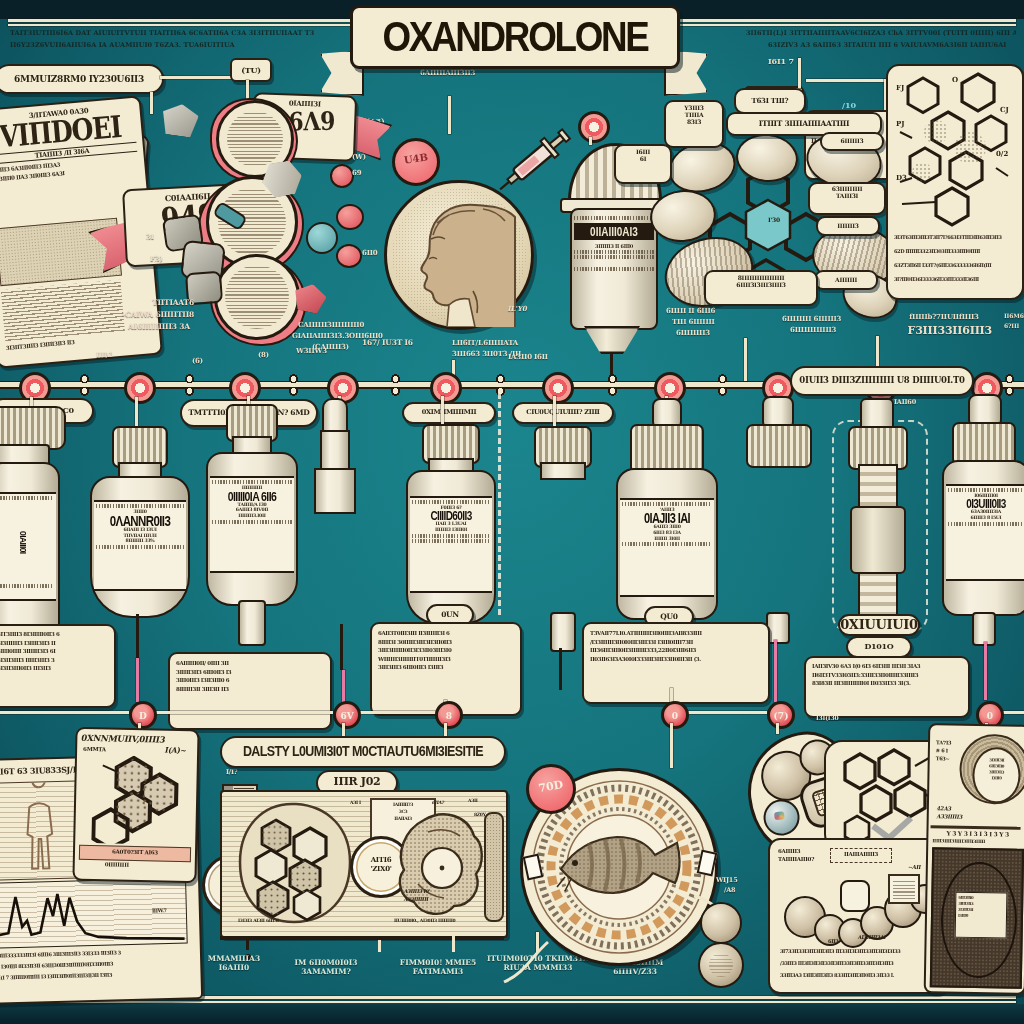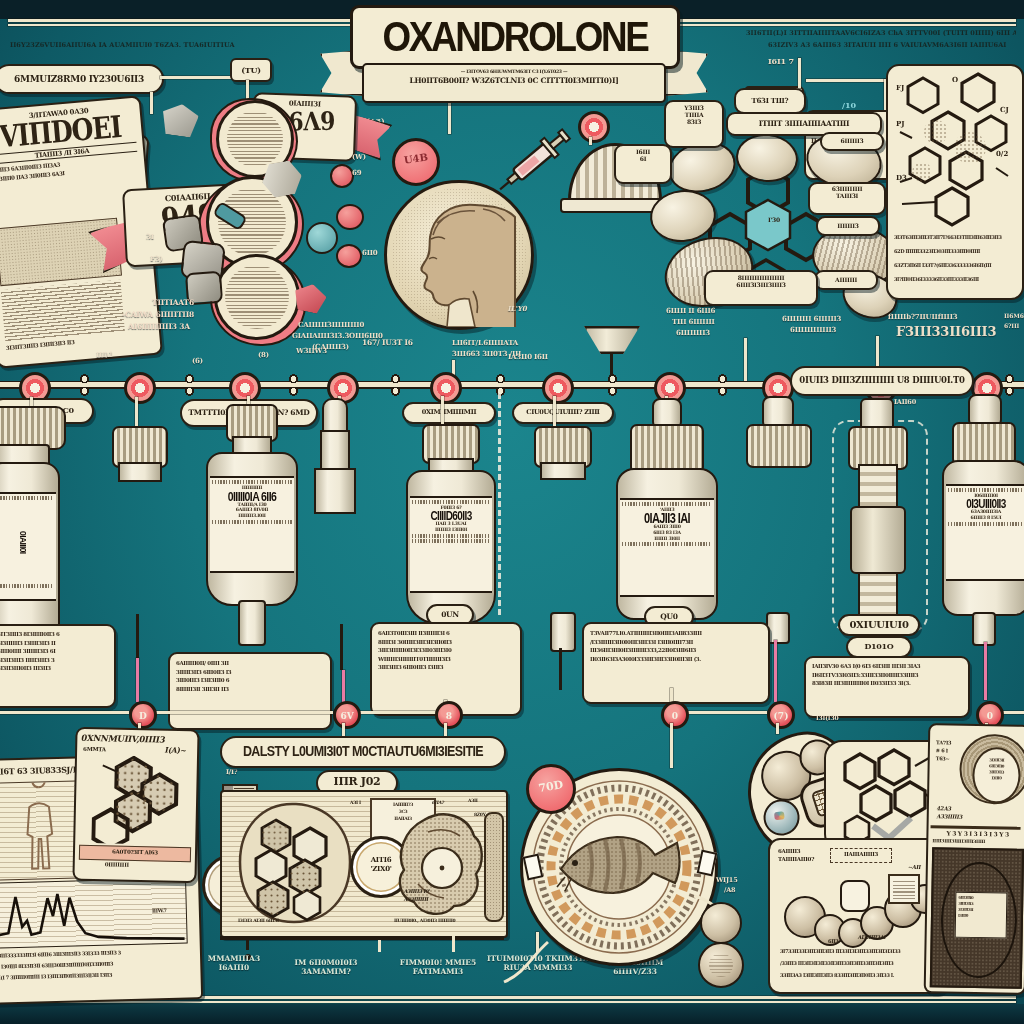--- a/index.html
+++ b/index.html
@@ -54,20 +54,21 @@
     </defs>
   </svg>
 
   <div class="a" style="left:0;top:0;width:1024px;height:19px;background:#0a2028;"></div>
   <div class="a cline" style="left:8px;top:19px;width:1008px;height:2.5px;"></div>
   <div class="a cline" style="left:8px;top:23.5px;width:1008px;height:2px;"></div>
   <div class="a cline" style="left:8px;top:996px;width:1008px;height:2.5px;"></div>
   <div class="a cline" style="left:8px;top:1000.5px;width:1008px;height:2px;"></div>
   <div class="a" style="left:0;top:1004px;width:1024px;height:20px;background:linear-gradient(180deg,#0d3a44,#071f28);"></div>
 
+  <div class="a dk" style="left:10px;top:29px;width:566px;">TAIT3IUTIII6I6A DAT AIUIUITVTUII TIAITII6A 6C6ATII6A C3A 3I3ITIIUIIAAT T3</div>
   <div class="a dk" style="left:10px;top:41px;width:520px;">II6Y23Z6VUII6AIIUI6A IA AUAMIIUI0 T6ZA3. TUA6IUITIUA</div>
   <div class="a dk" style="left:746px;top:29px;width:270px;">3II6TII(L)I 3ITTIIAIIIITAAV6CI6IZA3 ChA 3ITTV00I (TUITI 0IIIII) 6III A6IIIIIU0</div>
   <div class="a dk" style="left:768px;top:41px;width:248px;">63IZIV3 A3 6AIII63 3ITAIUII IIII 6 VAIUIAVM6A3I6II IAIIIU6AI</div>
 
   <div class="a pl" style="left:-6px;top:64px;width:166px;height:26px;">
     <div class="gt" style="font-size:9px;line-height:26px;text-align:center;white-space:nowrap;overflow:hidden;">6MMUIZ8RM0 IY230U6II3</div>
   </div>
   <div class="a cline" style="left:160px;top:76px;width:72px;height:3px;"></div>
   <div class="a bx" style="left:230px;top:58px;width:38px;height:20px;border-radius:6px;">
     <div class="gt" style="font-size:8px;line-height:20px;text-align:center;">(TU)</div>
@@ -177,20 +178,30 @@
       <rect x="83" y="41" width="5" height="12" fill="#e8e0c8" stroke="#241a10" stroke-width="2"></rect>
       <rect x="14" y="44" width="10" height="6" fill="#cfc6ac" stroke="#241a10" stroke-width="2"></rect>
       <line x1="2" y1="47" x2="14" y2="47" stroke="#241a10" stroke-width="2.2"></line>
     </g>
   </svg>
 
   <div class="a node" style="left:578px;top:111px;"></div>
   <div class="a cline" style="left:589px;top:137px;width:3px;height:8px;"></div>
   <div class="a" style="left:568px;top:143px;width:88px;height:58px;border:3px solid #241a10;border-radius:50% 50% 6px 6px / 90% 90% 6px 6px;background:repeating-linear-gradient(90deg,#f2ecd8 0 5px,#bdb298 5px 9px);"></div>
   <div class="a" style="left:560px;top:198px;width:104px;height:11px;background:#efe8d2;border:2.5px solid #241a10;border-radius:4px;"></div>
+  <div class="a vglass" style="left:570px;top:208px;width:84px;height:118px;border-radius:8px;">
+    <div class="vmic" style="margin-top:6px;"></div>
+    <div style="margin:3px 2px;background:#241a10;padding:3px 1px;">
+      <div style="font-family:'Liberation Sans',sans-serif;font-weight:800;font-size:10px;color:#efe7cf;text-align:center;transform:scaleY(1.25);white-space:nowrap;overflow:hidden;">0IIAIII0AI3</div>
+    </div>
+    <div class="vsub" style="font-size:5px;">3IIIIII3 II 6III0</div>
+    <div class="vmic"></div>
+    <div class="vmic"></div>
+    <div class="vmic" style="margin-top:8px;"></div>
+  </div>
   <div class="a" style="left:584px;top:326px;width:56px;height:28px;background:linear-gradient(90deg,#bfb7a0,#f2ecd8 40%,#b3ab94);clip-path:polygon(0 0,100% 0,70% 100%,30% 100%);outline:none;box-shadow:inset 0 0 0 2.5px #241a10;"></div>
   <div class="a" style="left:610px;top:354px;width:3px;height:26px;background:#241a10;"></div>
 
   <div class="a bx" style="left:804px;top:110px;width:86px;height:58px;padding:4px 5px;">
     <div class="ln" style="font-size:6.5px;">6AIIIII T3</div>
     <div class="ln" style="font-size:6.5px;">T36III0 II</div>
     <div class="ln" style="font-size:6.5px;">IL.III3 6</div>
   </div>
 
   <svg class="a" width="180" height="160" viewBox="0 0 180 160" style="left:688px;top:148px;">
@@ -282,33 +293,29 @@
         <text x="108" y="40">CJ</text>
         <text x="4" y="108">D3</text>
         <text x="104" y="84">0/2</text>
       </g>
     </svg>
     <div class="a ln" style="left:6px;top:168px;width:122px;font-size:5px;">3I3T63III3III3T3II7I?663I3TIII3III63III3II3</div>
     <div class="a ln" style="left:6px;top:182px;width:122px;font-size:5px;">62D IIIIIII3323II303III333IIII0IIIII</div>
     <div class="a ln" style="left:6px;top:196px;width:122px;font-size:5px;">63ZT3II6II I33T?(6III336333336I6II(III</div>
     <div class="a ln" style="left:6px;top:210px;width:122px;font-size:5px;">3I?III0II36I33336II33III333II36III</div>
   </div>
-  <div class="a w" style="left:888px;top:312px;width:112px;font-size:7px;text-align:left;">fIIIIIb?7IIUIIfIIII3</div>
-  <div class="a w" style="left:896px;top:324px;width:96px;font-size:13px;text-align:center;">F3III33II6III3</div>
+  <div class="a w" style="left:888px;top:312px;width:112px;font-size:7px;text-align:center;">fIIIIIb?7IIUIIfIIII3</div>
+  <div class="a w" style="left:896px;top:324px;width:96px;font-size:11px;text-align:right;">F3III33II6III3</div>
   <div class="a w" style="left:1004px;top:312px;font-size:6px;">II6M6</div>
   <div class="a w" style="left:1004px;top:322px;font-size:6px;">6?III</div>
 
   <div class="a" style="left:320px;top:50px;width:40px;height:42px;background:#f0e8cf;border:2.5px solid #241a10;clip-path:polygon(0 8%,100% 0,100% 100%,0 92%,26% 50%);box-shadow:none;"></div>
   <div class="a" style="left:664px;top:50px;width:40px;height:42px;background:#f0e8cf;border:2.5px solid #241a10;clip-path:polygon(0 0,100% 8%,74% 50%,100% 92%,0 100%);"></div>
   <div class="a" style="left:350px;top:5px;width:324px;height:58px;background:#f3ecd3;border:3.5px solid #241a10;border-radius:9px;box-shadow:3px 4px 0 rgba(5,25,30,.5);">
     <div style="font-family:'Liberation Sans',sans-serif;font-weight:800;font-size:40px;line-height:56px;text-align:center;color:#1f1608;letter-spacing:-2.5px;transform:scaleY(1.08) scaleX(.92);">OXANDROLONE</div>
-  </div>
-  <div class="a" style="left:362px;top:63px;width:300px;height:36px;background:#f1ead0;border:2.5px solid #241a10;border-radius:5px;box-shadow:2px 3px 0 rgba(5,25,30,.45);">
-    <div class="gt" style="font-size:4.6px;text-align:center;margin-top:4px;white-space:nowrap;overflow:hidden;">— I3ITOV63 6HIUWMTM63IT C3 I(Y.6T023 —</div>
-    <div class="gt" style="font-size:7.5px;font-weight:900;text-align:center;margin-top:2px;white-space:nowrap;overflow:hidden;">LH0IIT6B00II? W3Z6TCLNI3 0C CITTTI0I3MIITI0)I]</div>
   </div>
 
   <div class="a w" style="left:96px;top:350px;font-size:7px;">III)1</div>
   <div class="a w" style="left:192px;top:356px;font-size:7px;">(6)</div>
   <div class="a w" style="left:296px;top:346px;font-size:7px;">W3IIW3</div>
   <div class="a w" style="left:508px;top:352px;font-size:7px;">IA3II0 I6II</div>
   <div class="a" style="left:0;top:381px;width:1024px;height:8px;background:linear-gradient(180deg,#241a10 0 1.5px,#efe7cc 1.5px 6.5px,#241a10 6.5px 8px);"></div>
   <div class="a bead" style="left:80px;top:372px;"></div>
   <div class="a bead" style="left:185px;top:372px;"></div>
   <div class="a bead" style="left:289px;top:372px;"></div>
@@ -362,20 +369,31 @@
   <div class="a vglass" style="left:-14px;top:462px;width:70px;height:174px;border-radius:16px;">
     <div class="vlab" style="top:28px;height:104px;">
       <div class="vmic"></div>
       <div class="vbrand" style="font-size:8.5px;writing-mode:vertical-rl;margin:4px auto;height:76px;transform:none;">0IAIII0I</div>
       <div class="vmic"></div>
     </div>
   </div>
 
   <div class="a vcap" style="left:112px;top:426px;width:52px;height:38px;"></div>
   <div class="a vglass" style="left:118px;top:462px;width:40px;height:16px;"></div>
+  <div class="a vglass" style="left:90px;top:476px;width:96px;height:138px;border-radius:20px 20px 42px 42px;">
+    <div class="vlab" style="top:22px;height:86px;">
+      <div class="vmic"></div>
+      <div class="vsub">3IIII0</div>
+      <div class="vbrand" style="font-size:11.5px;">0ΛANNR0II3</div>
+      <div class="vsub">6IIAIII I3 I3UI</div>
+      <div class="vsub">TIIVIIAI IIIUII</div>
+      <div class="vsub">8IIIIIIII 33%</div>
+      <div class="vmic"></div>
+    </div>
+  </div>
   <div class="a" style="left:136px;top:614px;width:3px;height:44px;background:#241a10;"></div>
   <div class="a pk" style="left:136px;top:658px;width:3px;height:44px;"></div>
 
   <div class="a vcap" style="left:226px;top:404px;width:48px;height:34px;"></div>
   <div class="a vglass" style="left:232px;top:436px;width:36px;height:18px;"></div>
   <div class="a vglass" style="left:206px;top:452px;width:88px;height:150px;border-radius:16px 16px 26px 26px;">
     <div class="vlab" style="top:22px;height:92px;">
       <div class="vmic"></div>
       <div class="vsub">IIIIIIIIIII</div>
       <div class="vbrand" style="font-size:10.5px;">0IIIII0IA 6II6</div>
@@ -452,21 +470,21 @@
       <div class="vbrand" style="font-size:10px;">0I3UIII0II3</div>
       <div class="vsub">63A30IIII3IA</div>
       <div class="vsub">6IIIII3 8 I5UI</div>
       <div class="vmic"></div>
     </div>
   </div>
   <div class="a vglass" style="left:972px;top:612px;width:20px;height:30px;border-radius:4px;"></div>
   <div class="a pk" style="left:984px;top:642px;width:3px;height:58px;"></div>
 
   <div class="a pl" style="left:838px;top:614px;width:78px;height:18px;">
-      <div class="gt" style="font-size:10px;font-weight:900;line-height:17px;text-align:center;">0XIUUIUI0</div>
+      <div class="gt" style="font-size:13px;font-weight:900;line-height:17px;text-align:center;">0XIUUIUI0</div>
     </div>
   <div class="a pl" style="left:846px;top:636px;width:62px;height:18px;">
       <div class="gt" style="font-size:8px;font-weight:900;line-height:17px;text-align:center;">D101O</div>
     </div>
 
   <div class="a bx" style="left:-10px;top:624px;width:112px;height:72px;padding:4px 5px;">
     <div class="ln">3IT3IIII3 8I3IIIII0II3 6</div>
     <div class="ln">3I3IIIIII3 I3IIII3II3 II</div>
     <div class="ln">3IIII0IIII 3IIIIII3I3 6I</div>
     <div class="ln">3I3II3III3 IIIII3III3 3</div>

